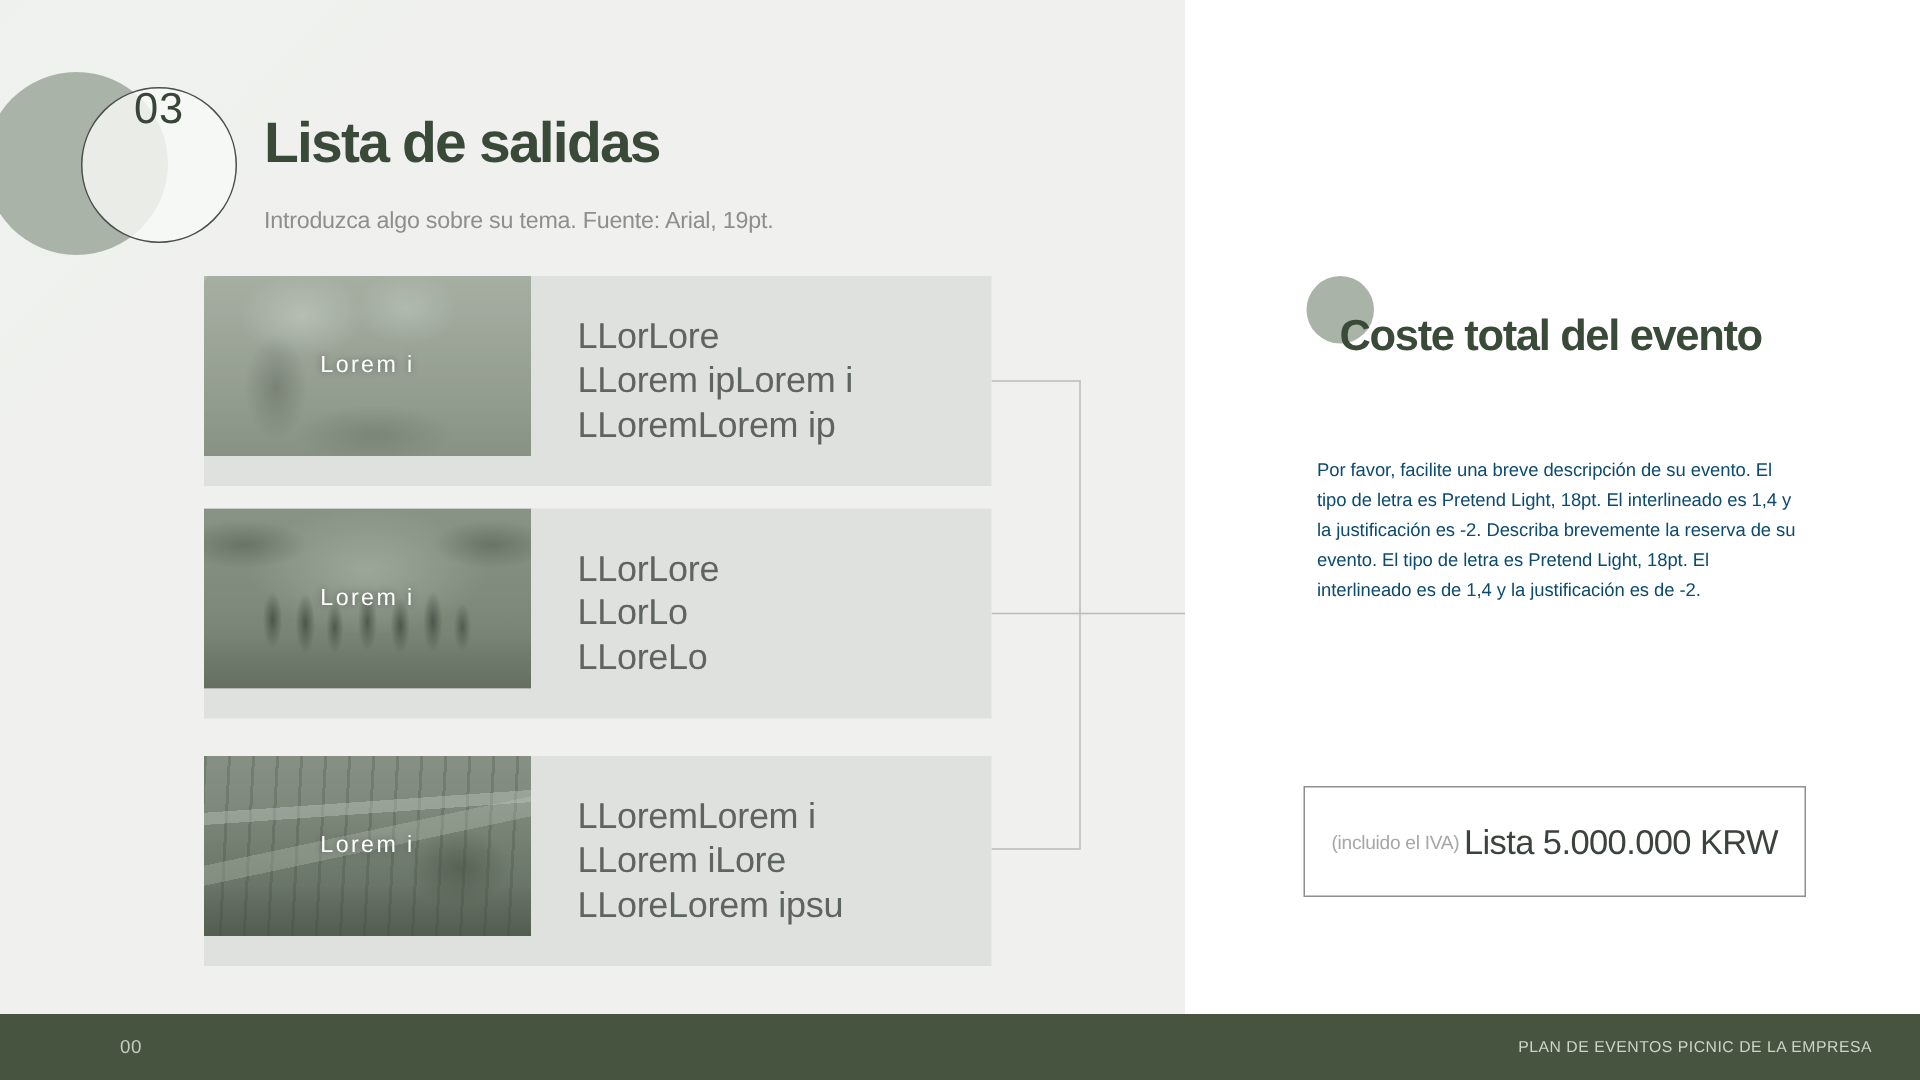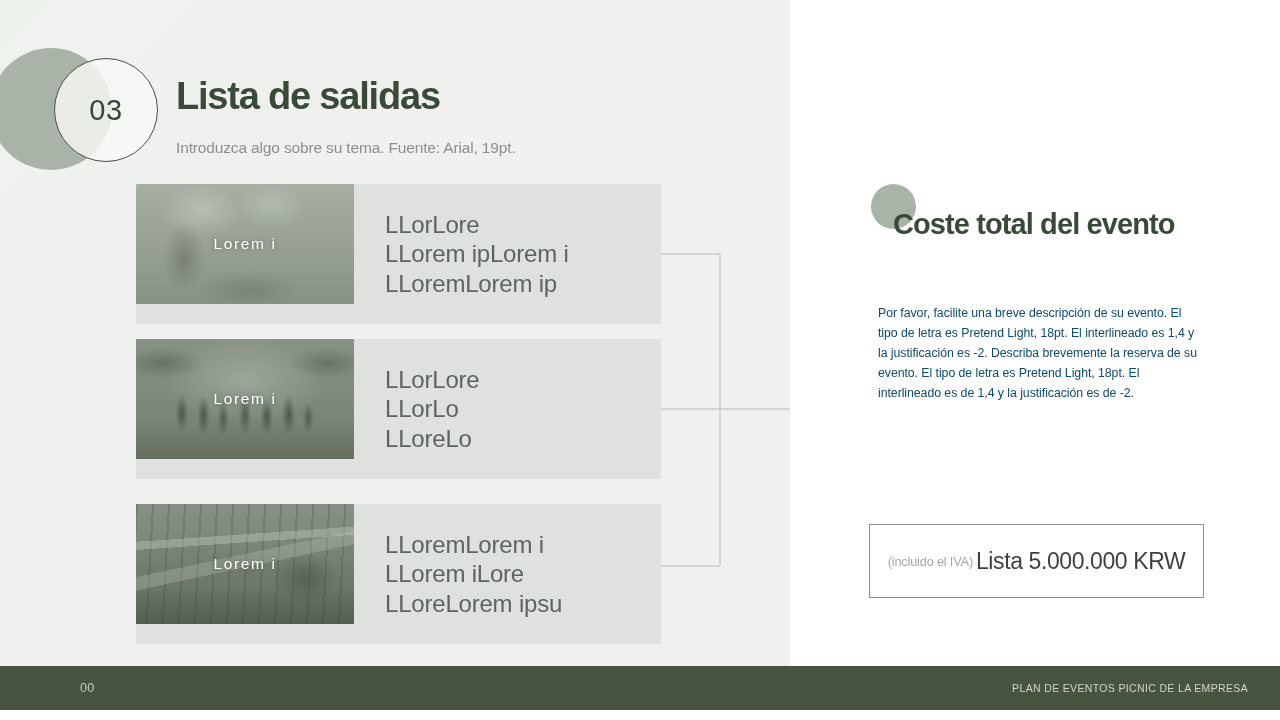--- a/index.html
+++ b/index.html
@@ -54,21 +54,21 @@
   .circle-outline {
     position: absolute;
     left: 54px;
     top: 58px;
     width: 102px;
     height: 102px;
     border-radius: 50%;
     border: 1.3px solid #4a4f4a;
     background: rgba(248, 249, 247, 0.82);
     display: flex;
-    align-items: center;
+    align-items: flex-start;
     justify-content: center;
   }
   .circle-outline .num {
     font-size: 29px;
     color: #394538;
     font-weight: 400;
     letter-spacing: 0.5px;
     line-height: 1;
   }
 
@@ -274,21 +274,21 @@
     color: #3c423c;
     letter-spacing: -0.4px;
     white-space: nowrap;
     margin-left: 3px;
   }
 
   
   .footer {
     position: absolute;
     left: 0;
-    bottom: 10px;
+    bottom: 0;
     width: 1280px;
     height: 44px;
     background: #47543f;
   }
   .footer .page-num {
     position: absolute;
     left: 80px;
     top: 50%;
     transform: translateY(-50%);
     font-size: 12.5px;

